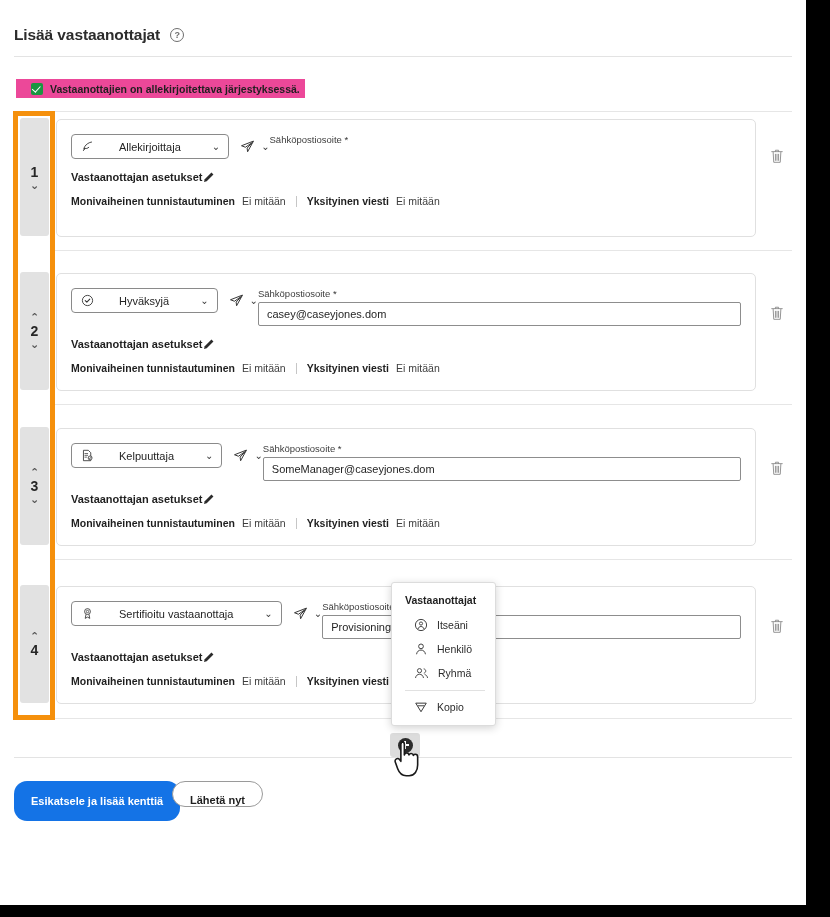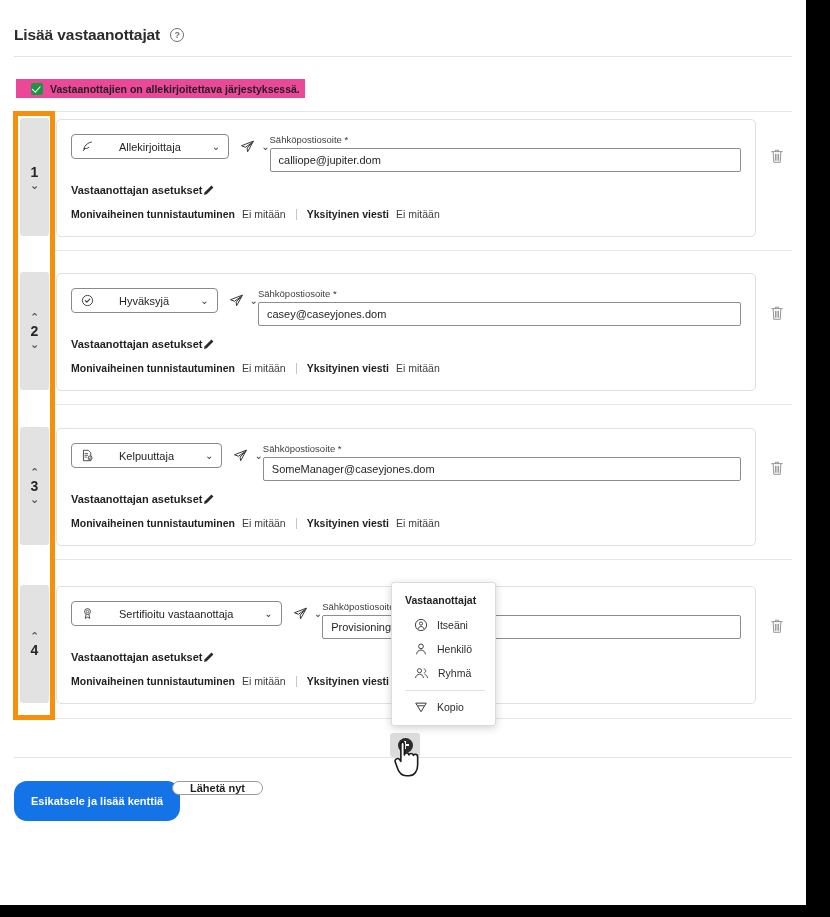--- a/index.html
+++ b/index.html
@@ -104,21 +104,21 @@
   .cursor { position:absolute; left:393px; top:739px; width:30px; height:40px; z-index:70; }
 
   
   .footer-rule { position:absolute; left:14px; top:757px; width:778px; height:1px; background:#e3e3e3; }
   .btn-primary {
     position:absolute; left:14px; top:781px; height:40px; padding:0 17px;
     background:#1473E6; color:#fff; border:none; border-radius:13px;
     font-size:11px; font-weight:bold; font-family:"Liberation Sans", sans-serif; cursor:pointer;
   }
   .btn-secondary {
-    position:absolute; left:172px; top:781px; height:14px; padding:0 17px;
+    position:absolute; left:172px; top:781px; height:14px; padding:12px 17px;
     background:#fff; color:#1f1f1f; border:1px solid #9a9a9a; border-radius:13px;
     font-size:11px; font-weight:bold; font-family:"Liberation Sans", sans-serif; cursor:pointer;
   }
 </style>
 </head>
 <body>
 
 <div class="page">
 
   <div class="hdr">
@@ -158,21 +158,20 @@
             <svg width="15" height="15" viewBox="0 0 16 16">
               <path d="M14.4 2.2L1.6 7.2l4.2 1.6 7.4-5.2-5.6 6.1 0.5 3.9z" fill="none" stroke="#333" stroke-width="1.05" stroke-linejoin="round"></path>
             </svg>
             <span class="caret">⌄</span>
           </div>
           <div class="email-wrap">
             <label class="email-lbl">
               <span>Sähköpostiosoite</span>
               <span class="req">*</span>
             </label>
-            <input class="email-input" type="text" value="calliope@jupiter.dom" style="">
           </div>
         </div>
         <div class="settings">
           <span class="settings-txt">Vastaanottajan asetukset</span>
           <svg width="13" height="13" viewBox="0 0 16 16">
             <path d="M11.6 1.9l2.5 2.5-8.3 8.3-3.3 0.8 0.8-3.3z" fill="#2b2b2b"></path>
           </svg>
         </div>
         <div class="meta">
           <b>Monivaiheinen tunnistautuminen</b>

